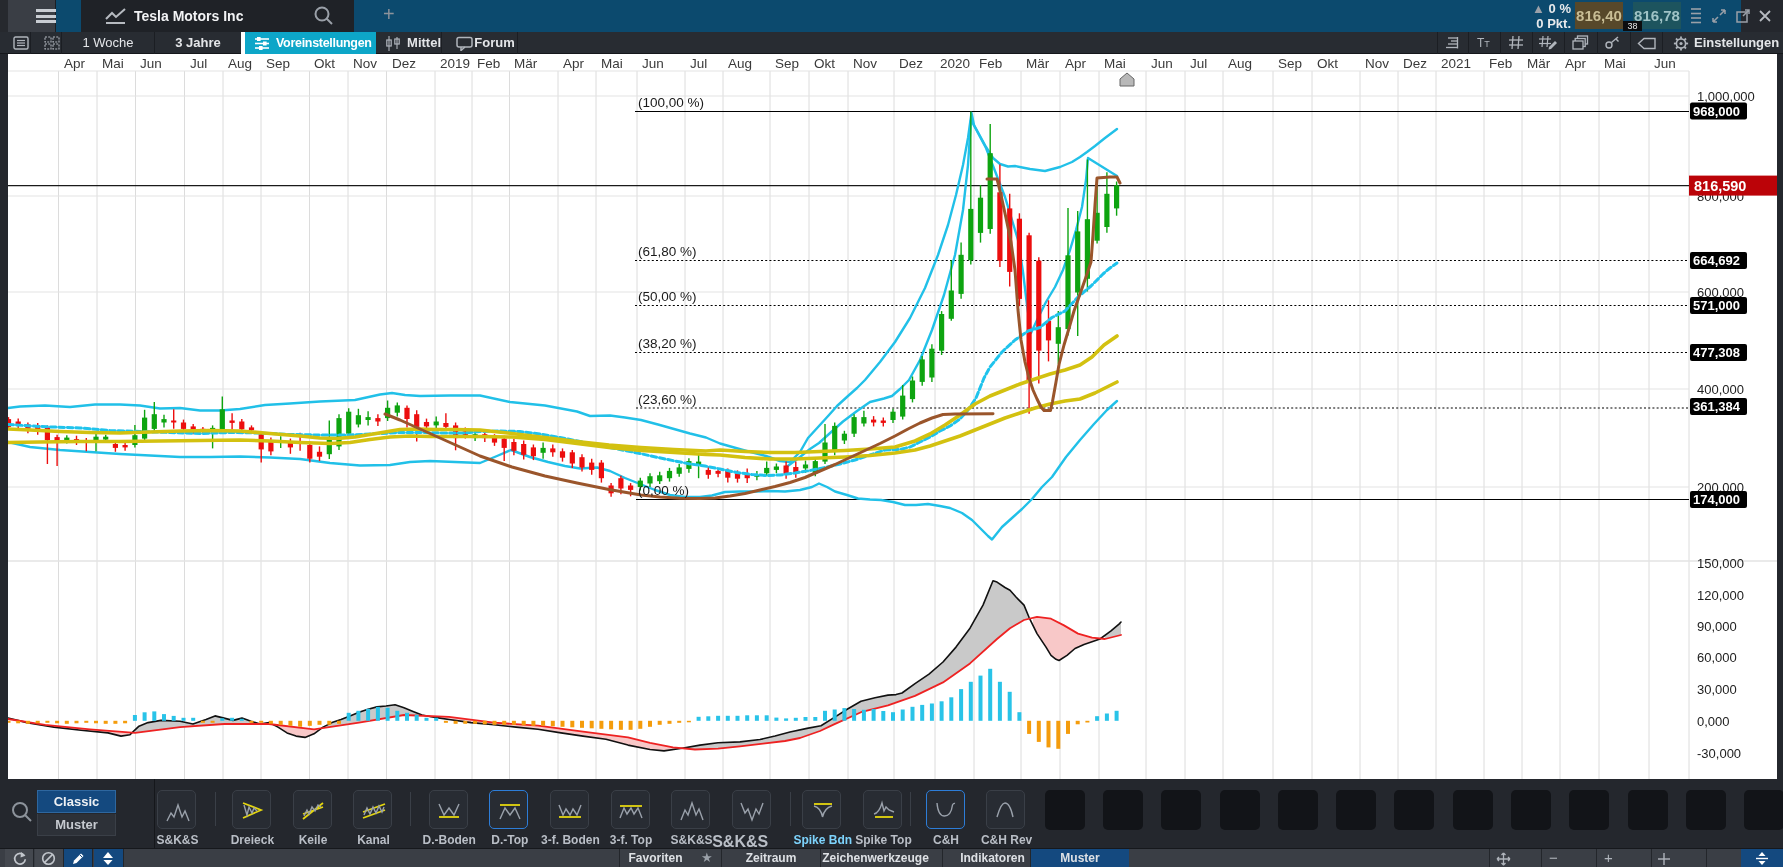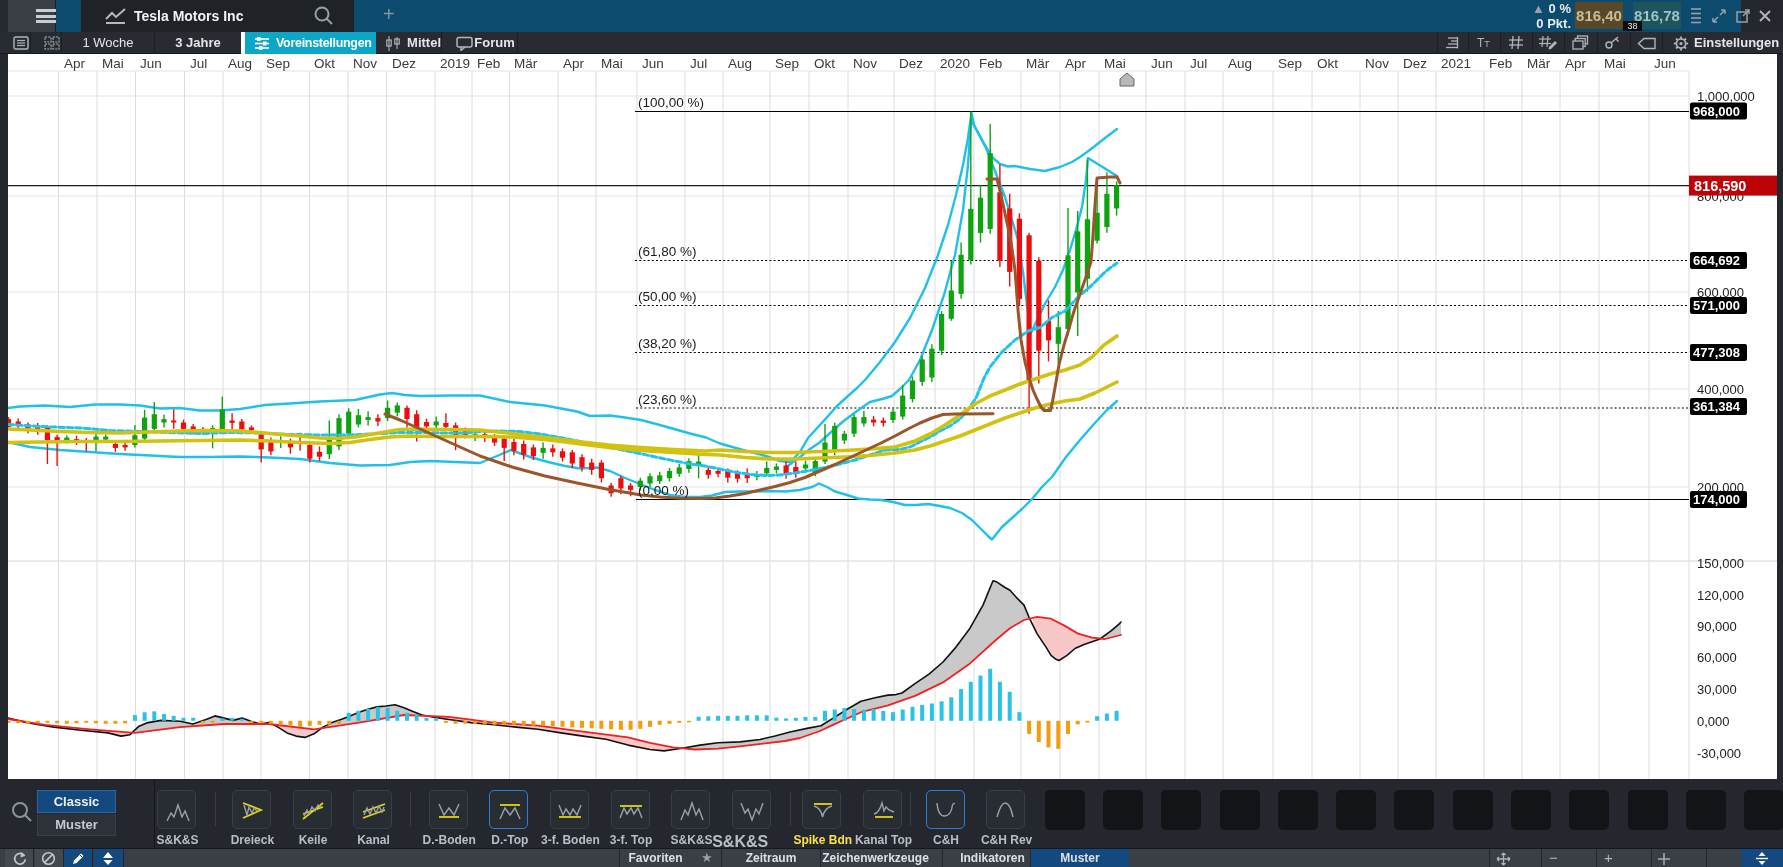--- a/index.html
+++ b/index.html
@@ -704,27 +704,27 @@
     <div style="position:absolute;left:731.7px;top:11px;width:39px;height:39px;background:#282c33;border:1px solid #3a3f47;border-radius:5px;"></div>
     <svg width="30" height="30" viewBox="0 0 30 30" style="position:absolute;left:737.2px;top:16px;">
       <path d="M4 8 L8 18 L11 14 L15 25 L19 14 L22 19 L26 8" stroke="#9aa1ab" stroke-width="1.4" fill="none"></path>
     </svg>
     <div style="position:absolute;left:712.2px;top:54px;width:80px;text-align:left;font-size:16px;font-weight:bold;color:#b9bec6;">S&amp;K&amp;S Rev</div>
     <div style="position:absolute;left:802.3px;top:11px;width:39px;height:39px;background:#282c33;border:1px solid #3a3f47;border-radius:5px;"></div>
     <svg width="30" height="30" viewBox="0 0 30 30" style="position:absolute;left:807.8px;top:16px;">
       <path d="M6 9 L24 9" stroke="#e5d60e" stroke-width="1.8" fill="none"></path>
       <path d="M6 11 Q13 13 14.5 22 Q16.5 13 24 11" stroke="#9aa1ab" stroke-width="1.4" fill="none"></path>
     </svg>
-    <div style="position:absolute;left:782.8px;top:54px;width:80px;text-align:center;font-size:12px;font-weight:bold;color:#fde047;">Spike Bdn</div>
+    <div style="position:absolute;left:782.8px;top:54px;width:80px;text-align:center;font-size:12px;font-weight:bold;color:#7dd3fc;">Spike Bdn</div>
     <div style="position:absolute;left:863.0px;top:11px;width:39px;height:39px;background:#282c33;border:1px solid #3a3f47;border-radius:5px;"></div>
     <svg width="30" height="30" viewBox="0 0 30 30" style="position:absolute;left:868.5px;top:16px;">
       <path d="M6 22 L24 22" stroke="#e5d60e" stroke-width="1.8" fill="none"></path>
       <path d="M5 19 Q10 18 13 8 L15 16 L17 12 L20 15 L25 17" stroke="#9aa1ab" stroke-width="1.4" fill="none"></path>
     </svg>
-    <div style="position:absolute;left:843.5px;top:54px;width:80px;text-align:center;font-size:12px;font-weight:bold;color:#b9bec6;">Kanal Top</div>
+    <div style="position:absolute;left:843.5px;top:54px;width:80px;text-align:center;font-size:12px;font-weight:bold;color:#b9bec6;">Spike Top</div>
     <div style="position:absolute;left:925.5px;top:11px;width:39px;height:39px;background:#282c33;border:1px solid #2d7dd8;border-radius:5px;"></div>
     <svg width="30" height="30" viewBox="0 0 30 30" style="position:absolute;left:931.0px;top:16px;">
       <path d="M6 8 Q7 21 13.5 21 Q20 21 21.5 10 Q22.5 8 24 8.5" stroke="#9aa1ab" stroke-width="1.4" fill="none"></path>
     </svg>
     <div style="position:absolute;left:906.0px;top:54px;width:80px;text-align:center;font-size:12px;font-weight:bold;color:#b9bec6;">C&amp;H</div>
     <div style="position:absolute;left:986.1px;top:11px;width:39px;height:39px;background:#282c33;border:1px solid #3a3f47;border-radius:5px;"></div>
     <svg width="30" height="30" viewBox="0 0 30 30" style="position:absolute;left:991.6px;top:16px;">
       <path d="M5 22 Q9 8 13 8 Q18 8 21 22" stroke="#9aa1ab" stroke-width="1.4" fill="none"></path>
     </svg>
     <div style="position:absolute;left:966.6px;top:54px;width:80px;text-align:center;font-size:12px;font-weight:bold;color:#b9bec6;">C&amp;H Rev</div>

